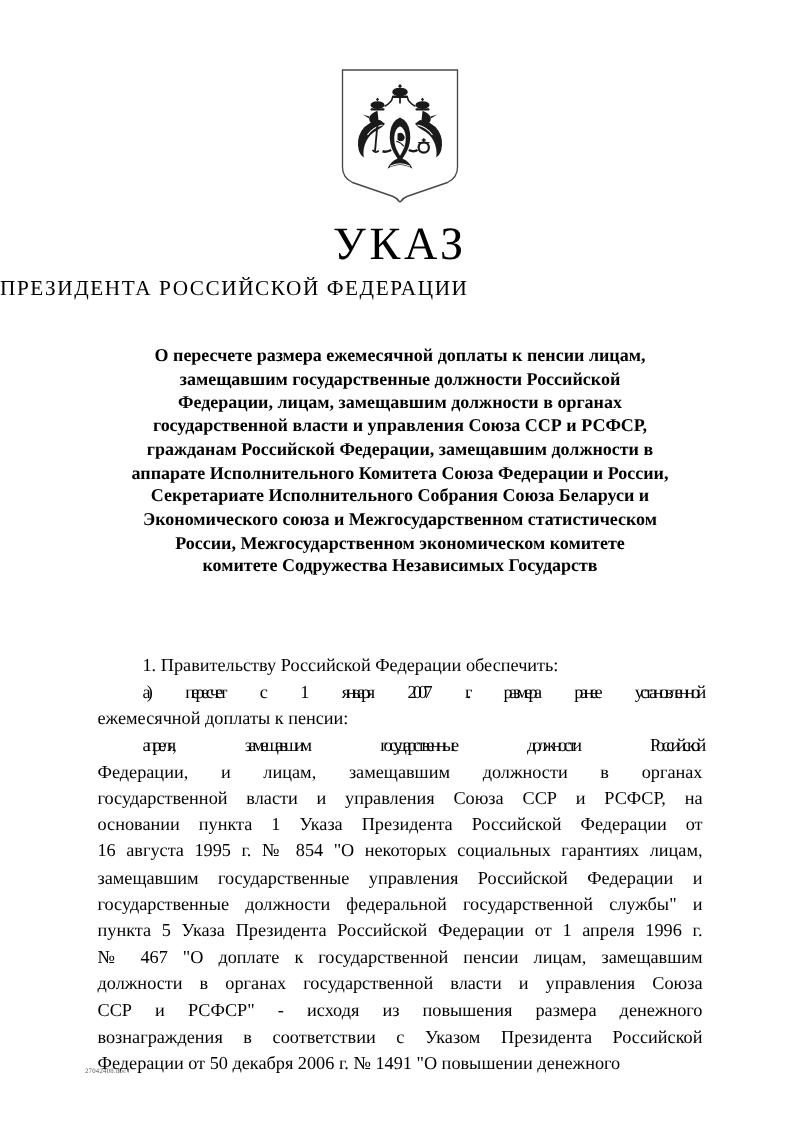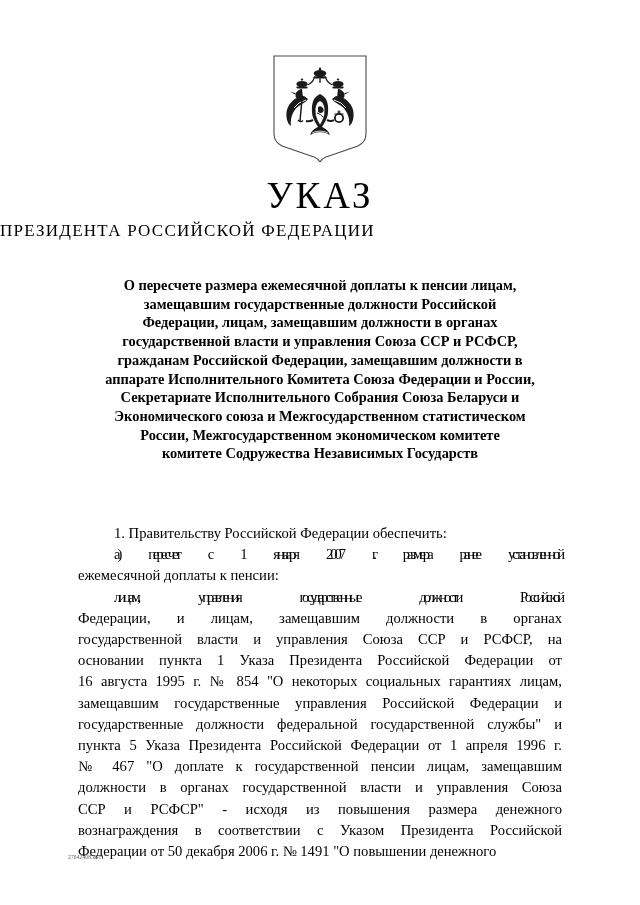--- a/index.html
+++ b/index.html
@@ -209,21 +209,21 @@
   <div class="body-text">
 
     <p>1. Правительству Российской Федерации обеспечить:</p>
 
     <div class="jblock">
       <span class="jline ind" style="letter-spacing: -3px;">а) пересчет с 1 января 2007 г. размера ранее установленной</span>
       <span class="jline last">ежемесячной доплаты к пенсии:</span>
     </div>
 
     <div class="jblock">
-      <span class="jline ind" style="letter-spacing: -3px;">лицам, управления государственные должности Российской</span>
+      <span class="jline ind" style="letter-spacing: -3px;">апреля, замещавшим государственные должности Российской</span>
       <span class="jline">Федерации, и лицам, замещавшим должности в органах</span>
       <span class="jline">государственной власти и управления Союза ССР и РСФСР, на</span>
       <span class="jline">основании пункта 1 Указа Президента Российской Федерации от</span>
       <span class="jline">16 августа 1995 г. № 854 "О некоторых социальных гарантиях лицам,</span>
       <span class="jline">замещавшим государственные управления Российской Федерации и</span>
       <span class="jline">государственные должности федеральной государственной службы" и</span>
       <span class="jline">пункта 5 Указа Президента Российской Федерации от 1 апреля 1996 г.</span>
       <span class="jline">№ 467 "О доплате к государственной пенсии лицам, замещавшим</span>
       <span class="jline">должности в органах государственной власти и управления Союза</span>
       <span class="jline">ССР и РСФСР" - исходя из повышения размера денежного</span>

